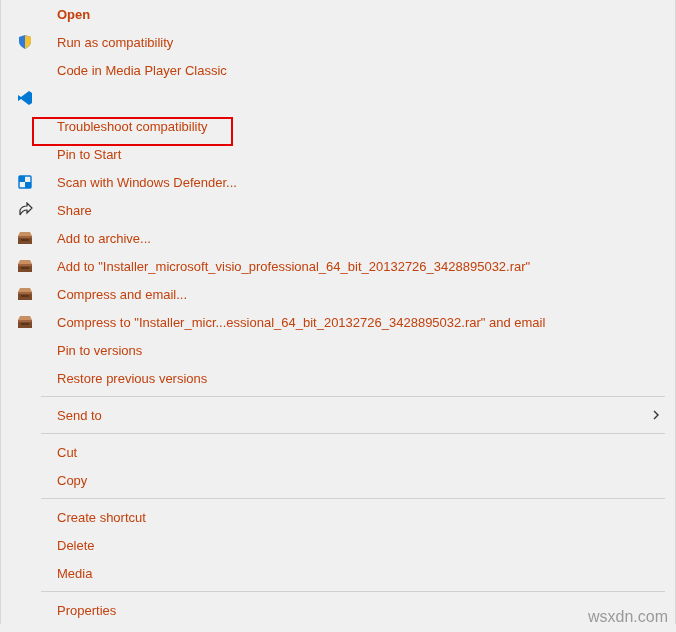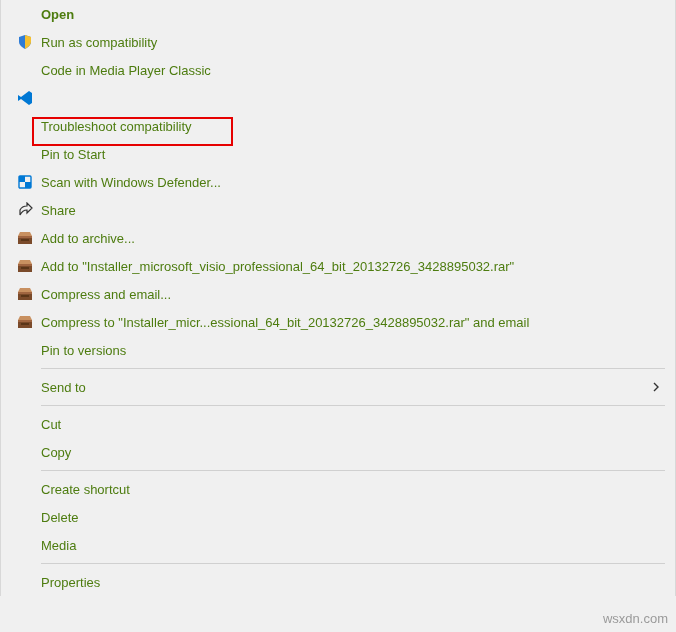--- a/index.html
+++ b/index.html
@@ -31,24 +31,25 @@
       width: 20px;
       height: 20px;
       display: flex;
       align-items: center;
       justify-content: center;
       flex: 0 0 20px;
       margin-right: 6px;
     }
     .menu-item .label {
       flex: 1;
-      color: #4d7c0f;
+      color: #c2410c;
       white-space: nowrap;
       overflow: hidden;
       text-overflow: ellipsis;
+      margin-left: 16px;
     }
     .menu-item.bold .label { font-weight: 600; }
     .menu-item .arrow {
       width: 10px; height: 10px;
       display: flex; align-items: center; justify-content: center;
       color: #333;
     }
     .separator {
       height: 1px;
       background: #d0d0d0;
@@ -60,21 +61,21 @@
       left: 32px;
       top: 117px;
       width: 201px;
       height: 29px;
       pointer-events: none;
     }
     .watermark {
       position: absolute;
       bottom: 6px;
       right: 8px;
-      font-size: 13px;
+      font-size: 16px;
       color: #9a9a9a;
     }
     svg { display: block; }
   </style>
 </head>
 <body>
 
 <div class="ctx-menu">
 
   <div class="menu-item bold">
@@ -181,20 +182,24 @@
       </svg>
     </span>
     <span class="label">Compress to "Installer_micr...essional_64_bit_20132726_3428895032.rar" and email</span>
   </div>
 
   <div class="menu-item">
     <span class="icon"></span>
     <span class="label">Pin to versions</span>
   </div>
 
+  <div class="menu-item">
+    <span class="icon"></span>
+    <span class="label">Restore previous versions</span>
+  </div>
 
   <div class="separator"></div>
 
   <div class="menu-item">
     <span class="icon"></span>
     <span class="label">Send to</span>
     <span class="arrow">
       <svg width="8" height="10" viewBox="0 0 8 10">
           <path d="M2 1 L6 5 L2 9" fill="none" stroke="#333" stroke-width="1.4"></path>
         </svg>

